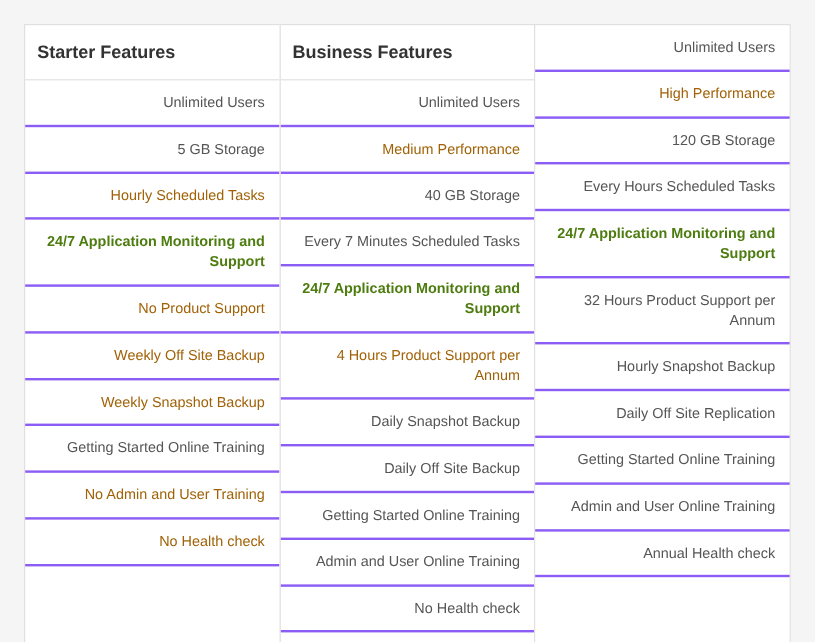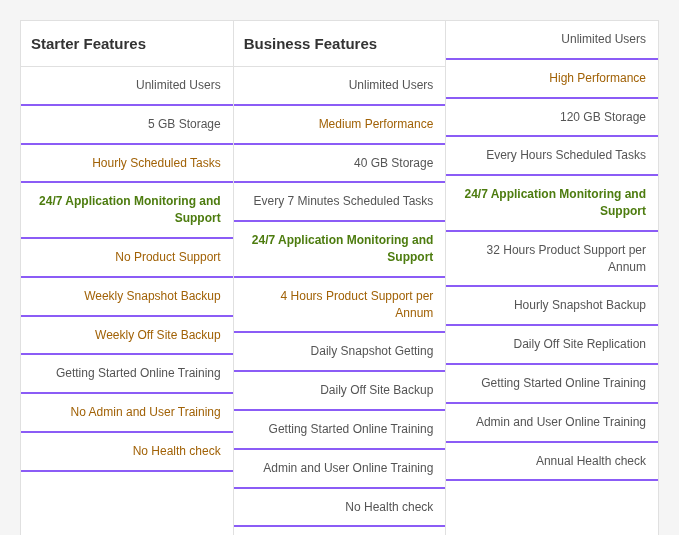--- a/index.html
+++ b/index.html
@@ -74,38 +74,38 @@
 <div class="pricing-container">
 <div class="plan-card">
       <div class="plan-header">
         <div class="plan-title">Starter Features</div>
       </div>
       <div class="feature-row">Unlimited Users</div>
       <div class="feature-row">5 GB Storage</div>
       <div class="feature-row highlight">Hourly Scheduled Tasks</div>
       <div class="feature-row bold-text">24/7 Application Monitoring and Support</div>
       <div class="feature-row highlight">No Product Support</div>
+      <div class="feature-row highlight">Weekly Off Site Backup</div>
       <div class="feature-row highlight">Weekly Snapshot Backup</div>
-      <div class="feature-row highlight">Weekly Off Site Backup</div>
       <div class="feature-row">Getting Started Online Training</div>
       <div class="feature-row highlight">No Admin and User Training</div>
       <div class="feature-row highlight">No Health check</div>
       <div class="plan-footer"><button class="try-now-btn">TRY NOW</button></div>
     </div>
     <div class="plan-card">
       <div class="plan-header">
         <div class="plan-title">Business Features</div>
       </div>
       <div class="feature-row">Unlimited Users</div>
       <div class="feature-row highlight">Medium Performance</div>
       <div class="feature-row">40 GB Storage</div>
       <div class="feature-row">Every 7 Minutes Scheduled Tasks</div>
       <div class="feature-row bold-text">24/7 Application Monitoring and Support</div>
       <div class="feature-row highlight">4 Hours Product Support per Annum</div>
-      <div class="feature-row">Daily Snapshot Getting</div>
+      <div class="feature-row">Daily Snapshot Backup</div>
       <div class="feature-row">Daily Off Site Backup</div>
       <div class="feature-row">Getting Started Online Training</div>
       <div class="feature-row">Admin and User Online Training</div>
       <div class="feature-row">No Health check</div>
       <div class="plan-footer"><button class="try-now-btn">TRY NOW</button></div>
     </div>
     <div class="plan-card">
       <div class="feature-row">Unlimited Users</div>
       <div class="feature-row highlight">High Performance</div>
       <div class="feature-row">120 GB Storage</div>

